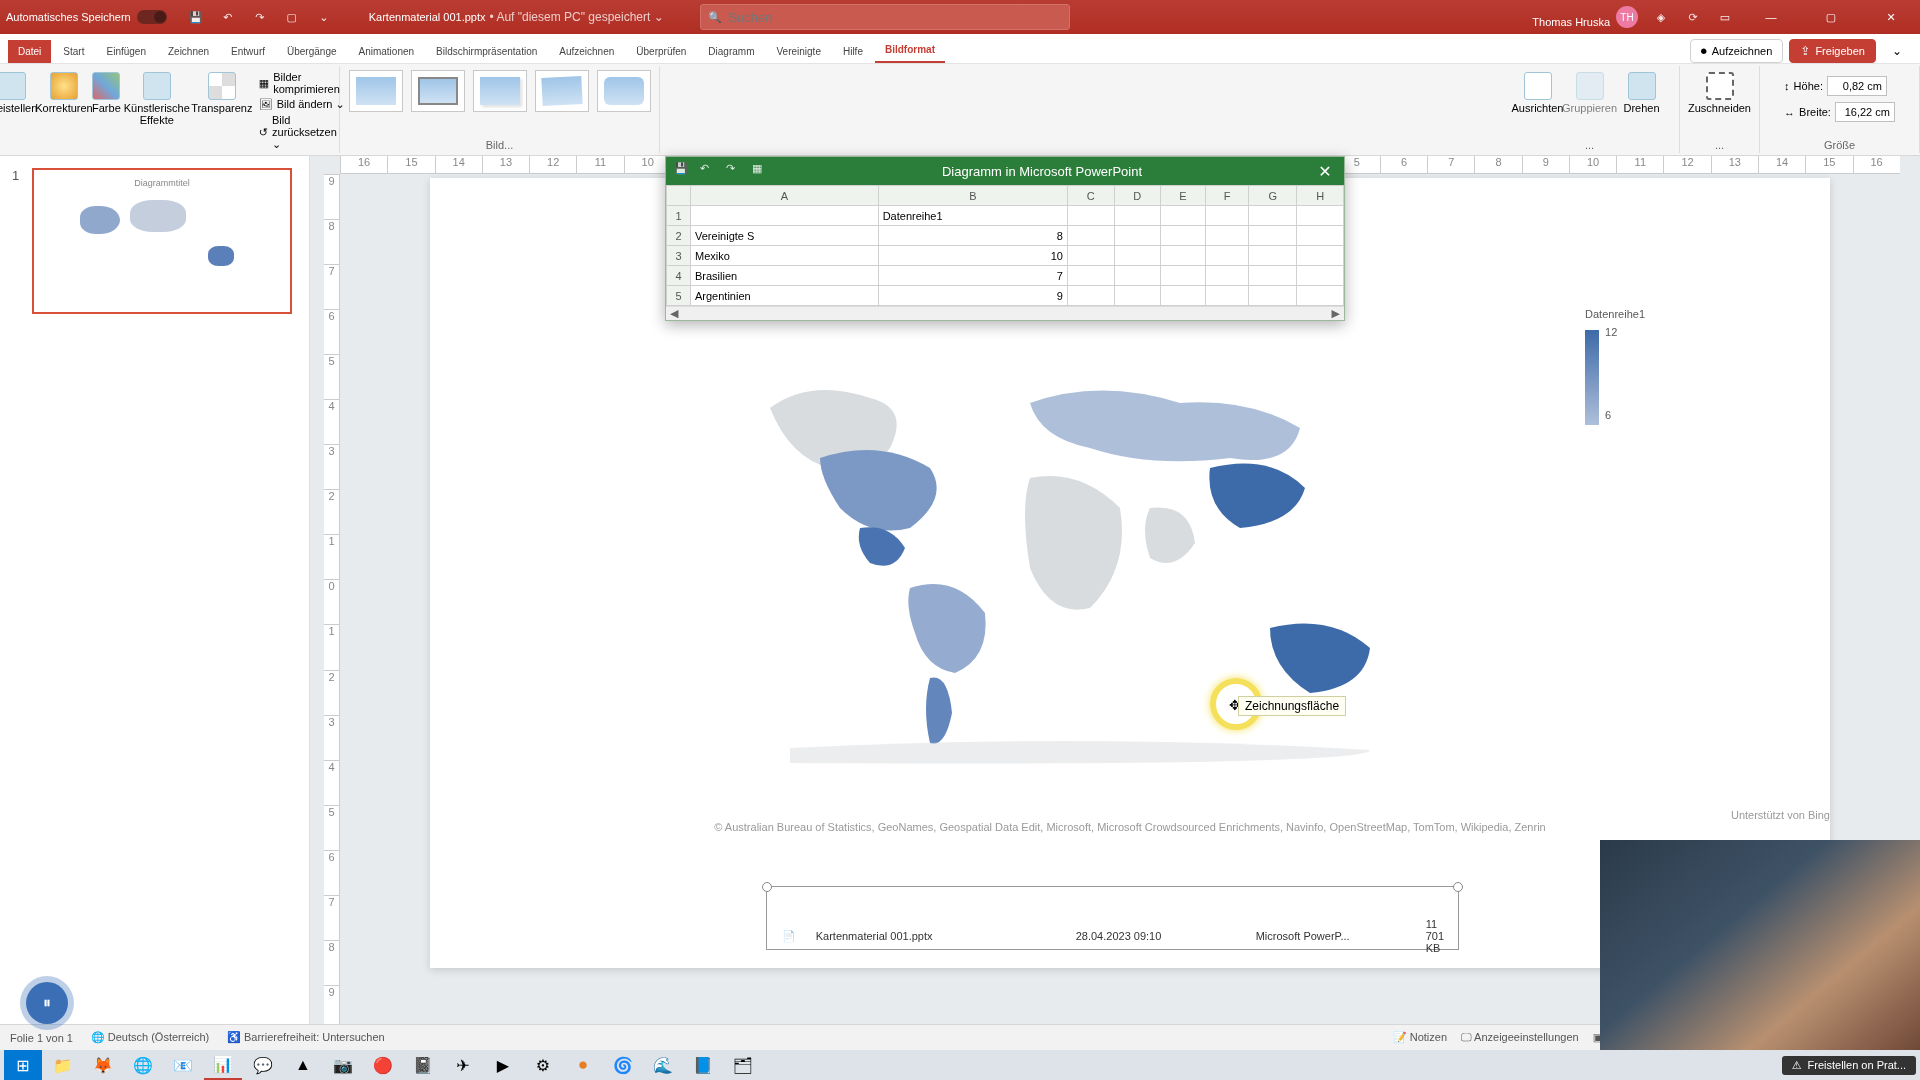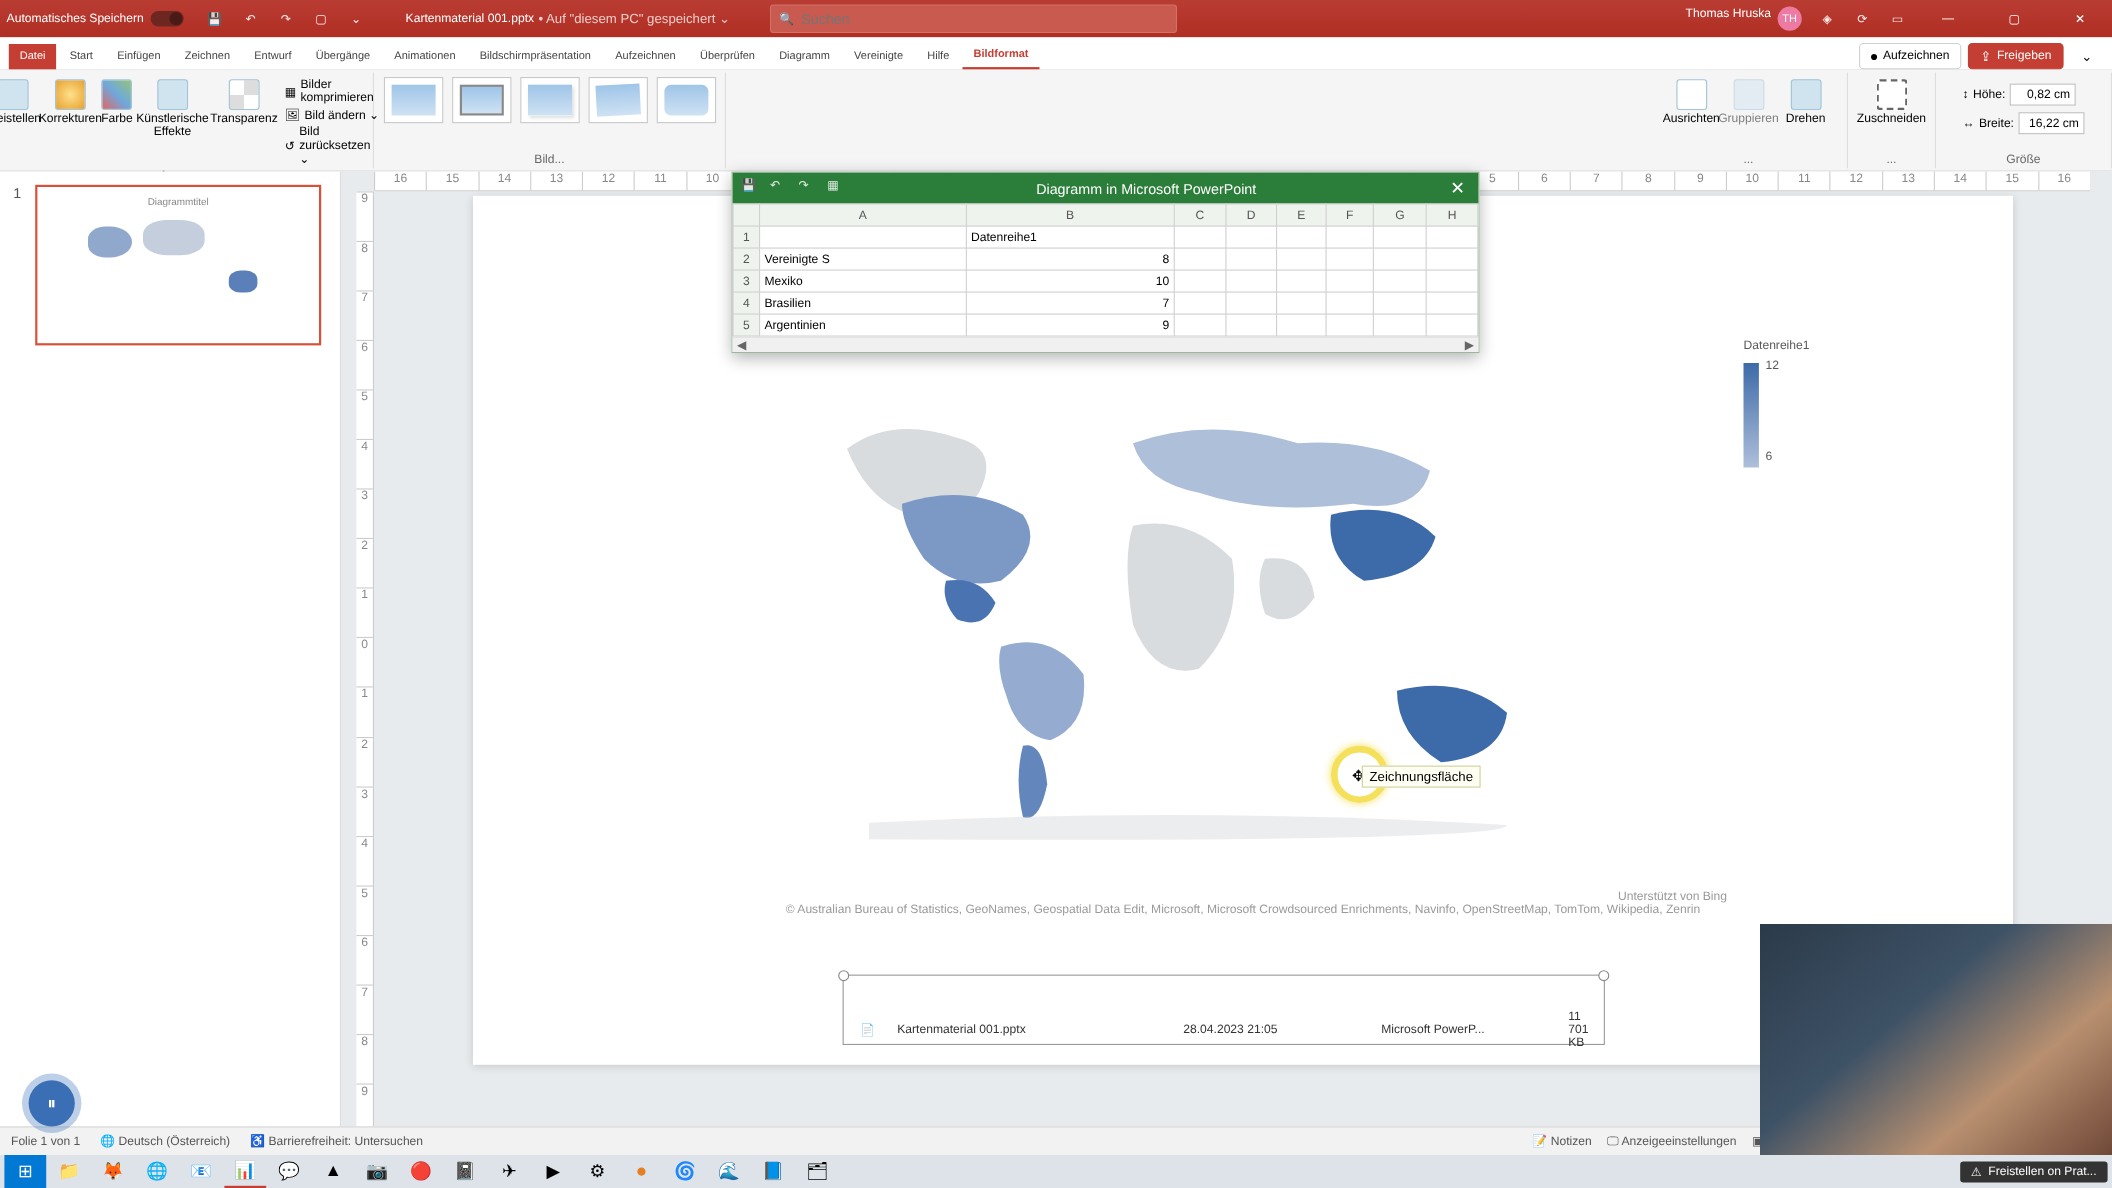--- a/index.html
+++ b/index.html
@@ -8,21 +8,21 @@
 .autosave{display:flex;align-items:center;gap:6px;font-size:12px}
 .toggle{width:30px;height:14px;background:#6e2720;border-radius:8px;position:relative}
 .toggle::after{content:"";position:absolute;right:1px;top:1px;width:12px;height:12px;background:#4a1b16;border-radius:50%}
 .qat{display:flex;gap:14px;margin-left:8px}
 .qat-btn{width:18px;height:18px;display:flex;align-items:center;justify-content:center;opacity:.9}
 .doctitle{margin-left:24px;font-size:13px;display:flex;align-items:center;gap:4px}
 .doctitle span.dim{opacity:.75;font-size:12px}
 .search{margin-left:24px;flex:0 0 370px;height:26px;background:#c85a50;border:1px solid #d37068;border-radius:3px;display:flex;align-items:center;padding:0 8px;gap:6px;color:#fff}
 .search input{background:transparent;border:0;outline:0;color:#fff;flex:1;font-size:13px}
 .title-right{margin-left:auto;display:flex;align-items:center;gap:14px}
-.user{display:flex;align-items:flex-start;gap:6px;font-size:12px}
+.user{display:flex;align-items:flex-end;gap:6px;font-size:12px}
 .ubadge{width:22px;height:22px;border-radius:50%;background:#ec7aa3;display:flex;align-items:center;justify-content:center;font-size:10px}
 .winbtn{width:46px;height:34px;display:flex;align-items:center;justify-content:center}
 .ribbon-tabs{height:30px;background:#fff;border-bottom:1px solid #e3e3e3;display:flex;align-items:flex-end;padding:0 8px;gap:2px}
 .rtab{padding:6px 10px;font-size:10px;color:#444}
 .rtab.file{background:#c43e33;color:#fff}
 .rtab.active{color:#c43e33;border-bottom:2px solid #c43e33;font-weight:700}
 .ribbon-right{margin-left:auto;display:flex;gap:6px}
 .rrbtn{padding:4px 10px;border:1px solid #d0d0d0;border-radius:4px;display:flex;align-items:center;gap:5px;font-size:12px}
 .rrbtn.red{background:#c43e33;color:#fff;border-color:#c43e33}
 .ribbon{height:92px;background:#f5f5f5;border-bottom:1px solid #d8d8d8;display:flex;padding:2px 0}
@@ -336,29 +336,29 @@
           <path class="d12" d="M540 280 Q600 265 640 300 Q635 340 580 345 Q540 320 540 280Z"></path>
           <path class="land" d="M60 400 Q350 385 640 402 Q640 418 60 415Z" opacity=".5"></path>
         </svg>
         <div class="tooltip">
           <div class="ring"></div>
           <div style="position:absolute;top:19px;left:19px;font-size:14px">✥</div>
           <div class="label">Zeichnungsfläche</div>
         </div>
       </div>
       <div class="attrib">
-        <div style="text-align:right;padding-right:260px">Unterstützt von Bing</div>
+        <div style="text-align:right;">Unterstützt von Bing</div>
         <div>© Australian Bureau of Statistics, GeoNames, Geospatial Data Edit, Microsoft, Microsoft Crowdsourced Enrichments, Navinfo, OpenStreetMap, TomTom, Wikipedia, Zenrin</div>
       </div>
       <div class="filerow">
         <div class="handles"></div>
         <div class="line">
           <span>📄</span>
           <span style="flex:0 0 240px">Kartenmaterial 001.pptx</span>
-          <span style="flex:0 0 160px">28.04.2023 21:05</span>
+          <span style="flex:0 0 160px">28.04.2023 09:10</span>
           <span style="flex:0 0 150px">Microsoft PowerP...</span>
           <span>11 701 KB</span>
         </div>
       </div>
     </div>
 
     <div class="datasheet">
       <div class="ds-title">
         <div class="ds-tools">
           <span>💾</span>

